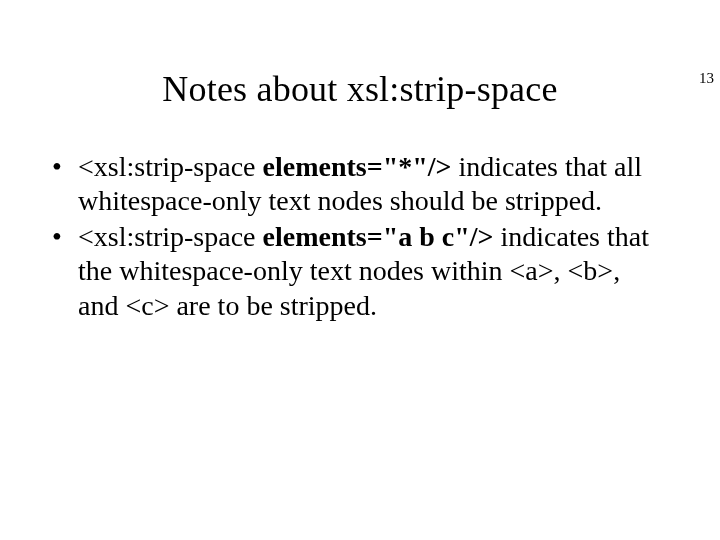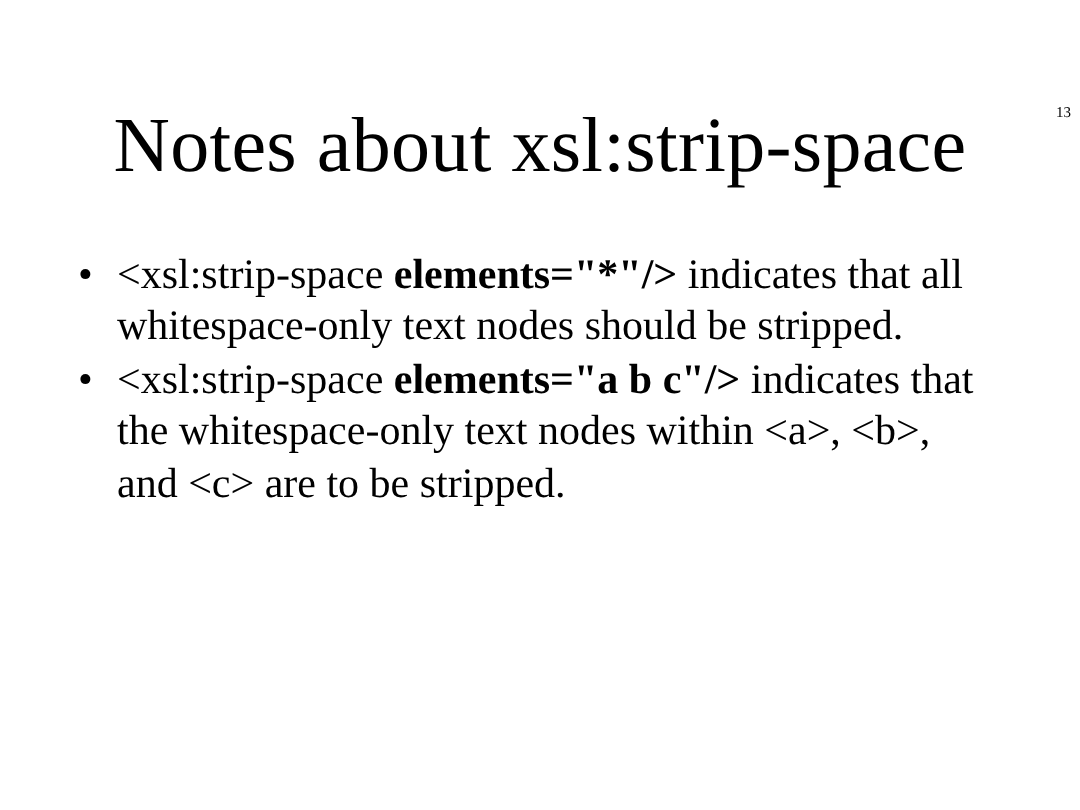--- a/index.html
+++ b/index.html
@@ -14,25 +14,25 @@
   .slide {
     width: 720px;
     height: 540px;
     position: relative;
     box-sizing: border-box;
   }
   .page-number {
     position: absolute;
     top: 2px;
     right: 6px;
-    font-size: 10px;
+    font-size: 15px;
   }
   .title {
     text-align: center;
-    font-size: 52px;
+    font-size: 36px;
     font-weight: normal;
     margin-top: 68px;
     margin-bottom: 40px;
     letter-spacing: 0.2px;
   }
   .content {
     padding-left: 48px;
     padding-right: 60px;
   }
   ul.bullets {

